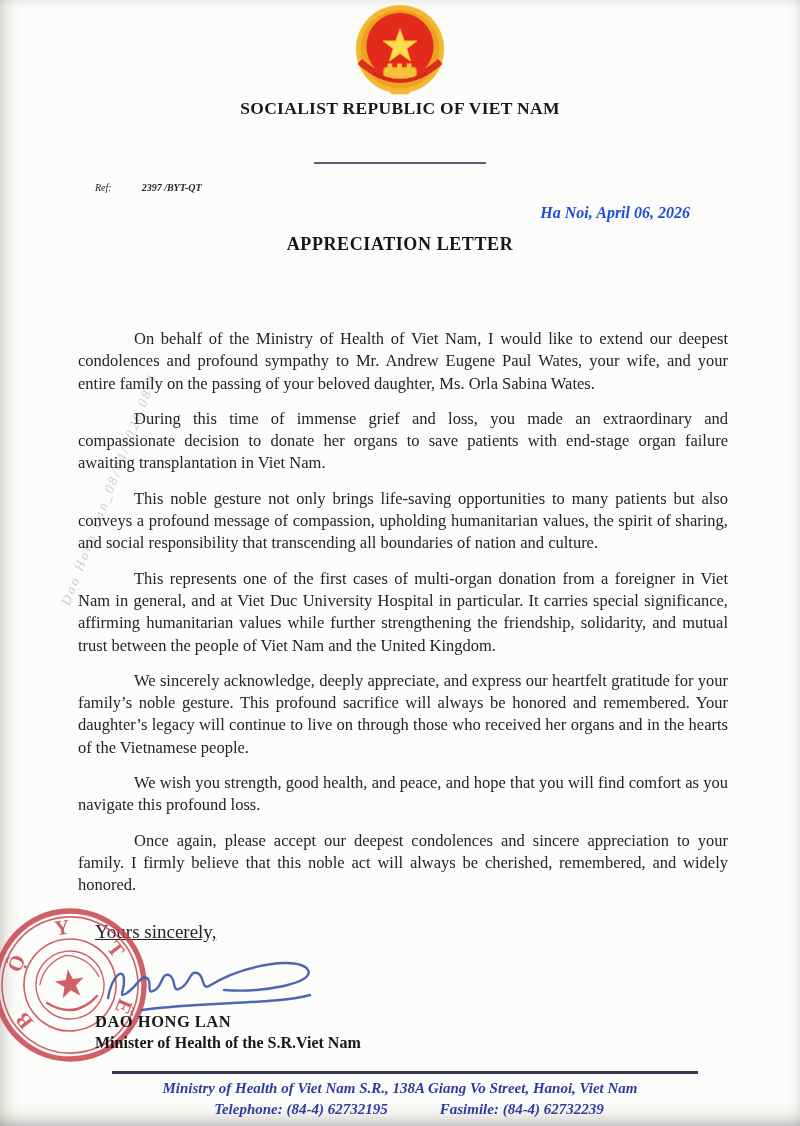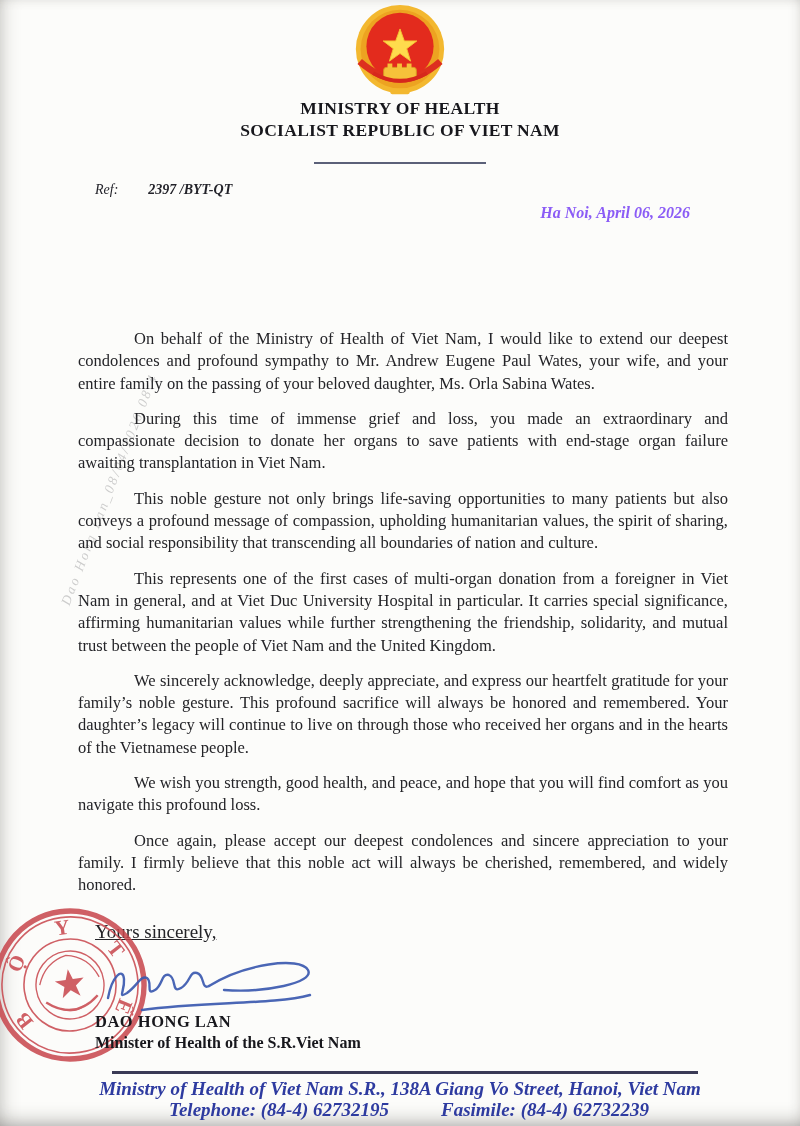--- a/index.html
+++ b/index.html
@@ -13,23 +13,23 @@
       inset 0 10px 14px -12px rgba(60,55,50,.14);
     font-family:"Liberation Serif", serif;
     color:#262626;
     overflow:hidden;
   }
   
   .emblem{position:absolute;top:4px;left:50%;transform:translateX(-50%);}
   .hdr{position:absolute;top:97px;left:0;width:100%;text-align:center;
        font-weight:bold;font-size:17.5px;line-height:22px;color:#17171c;letter-spacing:.3px;}
   .hdr-rule{position:absolute;top:162px;left:314px;width:172px;height:2px;background:#5b6078;}
-  .ref-line{position:absolute;top:182px;left:95px;font-size:14px;font-style:italic;color:#23232a;}
+  .ref-line{position:absolute;top:182px;left:95px;font-size:10px;font-style:italic;color:#23232a;}
   .ref-line .ref-num{font-weight:bold;margin-left:30px;}
-  .place-date{position:absolute;top:204px;right:110px;font-size:16px;font-weight:bold;font-style:italic;color:#8b5cf6;}
+  .place-date{position:absolute;top:204px;right:110px;font-size:16px;font-weight:bold;font-style:italic;color:#1d4ed8;}
   .letter-title{position:absolute;top:234px;left:0;width:100%;text-align:center;
       font-size:18px;font-weight:bold;color:#141419;letter-spacing:.6px;}
   .to-line{position:absolute;top:269px;left:0;width:100%;display:flex;justify-content:center;
       align-items:center;gap:9px;padding-left:48px;box-sizing:border-box;
       font-size:18px;font-weight:bold;color:#17171c;}
   .redacted{display:inline-flex;gap:8px;height:21px;}
   .redacted i{display:inline-block;height:21px;border-radius:1px;
       background-image:
         repeating-linear-gradient(90deg,#98989a 0 7px,#b7b7b9 7px 14px,#8d8d90 14px 21px,#aeaeb0 21px 28px),
         repeating-linear-gradient(0deg,rgba(255,255,255,.28) 0 7px,rgba(0,0,0,.10) 7px 14px);
@@ -45,21 +45,21 @@
       font-style:italic;pointer-events:none;}
   
   .signature{position:absolute;top:946px;left:96px;}
   .stamp{position:absolute;top:903px;left:-12px;opacity:.85;}
   .signer{position:absolute;top:1012px;left:95px;font-weight:bold;color:#17171c;}
   .signer .nm{font-size:16.5px;letter-spacing:.5px;}
   .signer .tl{font-size:16px;margin-top:2px;}
   
   .footer-rule{position:absolute;top:1071px;left:112px;width:586px;height:2.5px;background:#3a3a55;}
   .footer{position:absolute;top:1078px;left:0;width:100%;text-align:center;
-      color:#2e3ba0;font-style:italic;font-weight:bold;font-size:19px;line-height:21px;}
+      color:#2e3ba0;font-style:italic;font-weight:bold;font-size:15px;line-height:21px;}
   .footer .tels{display:flex;justify-content:center;gap:52px;padding-left:18px;}
 </style>
 </head>
 <body>
 
 <div class="page">
 
   <svg class="emblem" width="98" height="96" viewBox="0 0 100 100">
     <circle cx="50" cy="47" r="46" fill="#f3b82f"></circle>
     <circle cx="50" cy="47" r="41" fill="#eda321"></circle>
@@ -68,30 +68,30 @@
     <polygon points="50,26 54.5,38.5 67.5,38.5 57,46.5 61,59.5 50,51.5 39,59.5 43,46.5 32.5,38.5 45.5,38.5" fill="#ffdb4d" stroke="#f3c433" stroke-width="1"></polygon>
     <rect x="33" y="66" width="34" height="13" rx="3" fill="#f6c23a" stroke="#d89a1e" stroke-width="1"></rect>
     <rect x="37" y="62" width="5" height="5" fill="#f6c23a"></rect>
     <rect x="47" y="62" width="5" height="5" fill="#f6c23a"></rect>
     <rect x="57" y="62" width="5" height="5" fill="#f6c23a"></rect>
     <path d="M22,72 Q50,88 78,72" stroke="#d6281c" stroke-width="4" fill="none"></path>
     <rect x="40" y="88" width="20" height="6" rx="2" fill="#f3b82f"></rect>
   </svg>
 
   <div class="hdr">
-    <div>MINISTRY OF HEALTH</div>
     <div>SOCIALIST REPUBLIC OF VIET NAM</div>
   </div>
   <div class="hdr-rule"></div>
 
   <div class="ref-line">
     <span>Ref:</span><span class="ref-num">2397 /BYT-QT</span>
   </div>
   <div class="place-date">Ha Noi, April 06, 2026</div>
 
+  <div class="letter-title">APPRECIATION LETTER</div>
 
 
   <div class="watermark">Dao Hong Lan_08/04/2026 08:4</div>
 
   <div class="body-text">
     <p>On behalf of the Ministry of Health of Viet Nam, I would like to extend our deepest condolences and profound sympathy to Mr. Andrew Eugene Paul Wates, your wife, and your entire family on the passing of your beloved daughter, Ms. Orla Sabina Wates.</p>
     <p>During this time of immense grief and loss, you made an extraordinary and compassionate decision to donate her organs to save patients with end-stage organ failure awaiting transplantation in Viet Nam.</p>
     <p>This noble gesture not only brings life-saving opportunities to many patients but also conveys a profound message of compassion, upholding humanitarian values, the spirit of sharing, and social responsibility that transcending all boundaries of nation and culture.</p>
     <p>This represents one of the first cases of multi-organ donation from a foreigner in Viet Nam in general, and at Viet Duc University Hospital in particular. It carries special significance, affirming humanitarian values while further strengthening the friendship, solidarity, and mutual trust between the people of Viet Nam and the United Kingdom.</p>
     <p>We sincerely acknowledge, deeply appreciate, and express our heartfelt gratitude for your family’s noble gesture. This profound sacrifice will always be honored and remembered. Your daughter’s legacy will continue to live on through those who received her organs and in the hearts of the Vietnamese people.</p>

